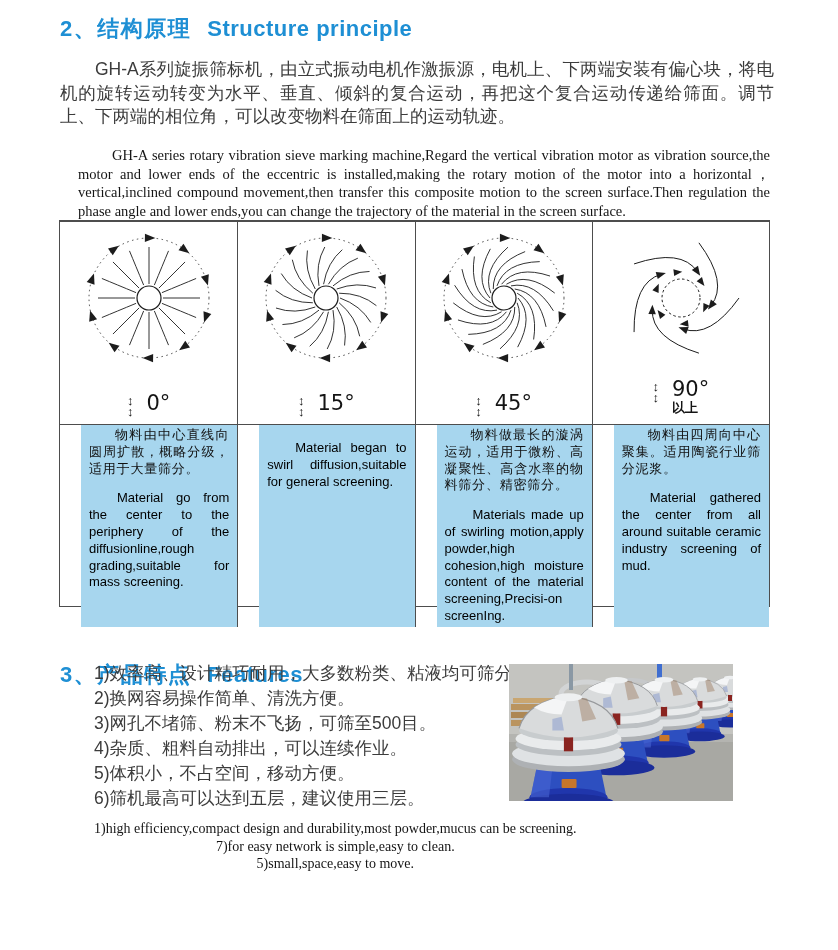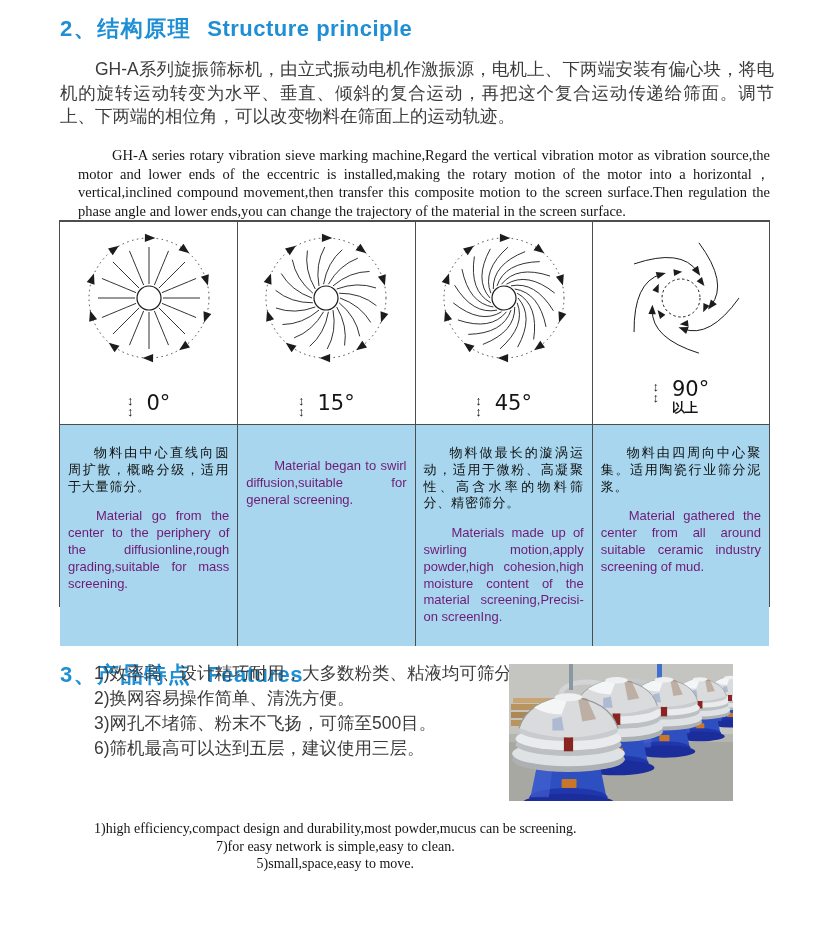--- a/index.html
+++ b/index.html
@@ -25,25 +25,25 @@
   .dcell{height:202px;border-bottom:1px solid #4d4d4d;position:relative;background:#fff;}
   .diag{display:block;margin:2px auto 0;}
   .label-row{position:absolute;bottom:7px;left:0;right:0;display:flex;justify-content:center;
         align-items:flex-start;gap:13px;}
   .psym{display:flex;flex-direction:column;line-height:11px;font-size:13px;font-weight:bold;
         color:#111;margin-top:4px;}
   .angle-block{text-align:left;color:#141414;}
   .angle{font-size:21px;font-family:"DejaVu Sans",sans-serif;}
   .angle-suffix{display:block;font-size:13px;font-weight:bold;margin-top:-2px;font-family:Liberation Mono, monospace;}
   .angle-suffix:empty{display:none;}
-  .tcell{flex:1;background:var(--table-cell-bg,#a7d6ee);padding:20px 8px;box-sizing:border-box;
-        overflow:hidden;}
+  .tcell{flex:1;background:var(--table-cell-bg,#a7d6ee);padding:2px 8px;box-sizing:border-box;
+        overflow:hidden;margin-left:21px;}
   .tcell .zh{margin:0;font-size:13px;line-height:16.8px;color:#101010;text-indent:2em;
         letter-spacing:0.8px;text-align:justify;font-weight:500;}
-  .tcell .en{margin:13px 0 0;font-size:13px;line-height:16.8px;color:#701a75;text-indent:28px;
+  .tcell .en{margin:13px 0 0;font-size:13px;line-height:16.8px;color:#000000;text-indent:28px;
         text-align:justify;font-weight:500;}
   
   .features-zh{position:absolute;left:94px;top:661px;margin:0;padding:0;list-style:none;
         font-size:17.5px;line-height:25px;color:#3c3c3c;}
   .features-en{position:absolute;left:94px;top:820px;margin:0;padding:0;list-style:none;
         font-family:"Liberation Serif",serif;font-size:14px;line-height:17.6px;color:#151515;text-align:center;}
   .photo{position:absolute;left:509px;top:664px;width:224px;height:137px;}
 </style>
 </head>
 <body>
@@ -246,20 +246,22 @@
     </div>
 
   </div>
 
   <h2 class="sec-heading" id="h3"><span>3、产品特点</span><span class="hen">Features</span></h2>
 
   <ul class="features-zh">
       <li>1)效率高、设计精巧耐用，大多数粉类、粘液均可筛分。</li>
       <li>2)换网容易操作简单、清洗方便。</li>
       <li>3)网孔不堵筛、粉末不飞扬，可筛至500目。</li>
+      <li>4)杂质、粗料自动排出，可以连续作业。</li>
+      <li>5)体积小，不占空间，移动方便。</li>
       <li>6)筛机最高可以达到五层，建议使用三层。</li>
     </ul>
 
   <svg class="photo" viewBox="0 0 224 137" xmlns="http://www.w3.org/2000/svg">
     <defs>
       <g id="mach">
         <path d="M24,68 L76,68 L83,102 L17,102 Z" fill="#2d4fc0"></path>
         <ellipse cx="50" cy="102" rx="34" ry="8" fill="#2036ac"></ellipse>
         <ellipse cx="50" cy="107" rx="40" ry="8" fill="#1b2d9a"></ellipse>
         <path d="M24,68 L37,68 L33,102 L17,102 Z" fill="#4a68d6" opacity="0.55"></path>

